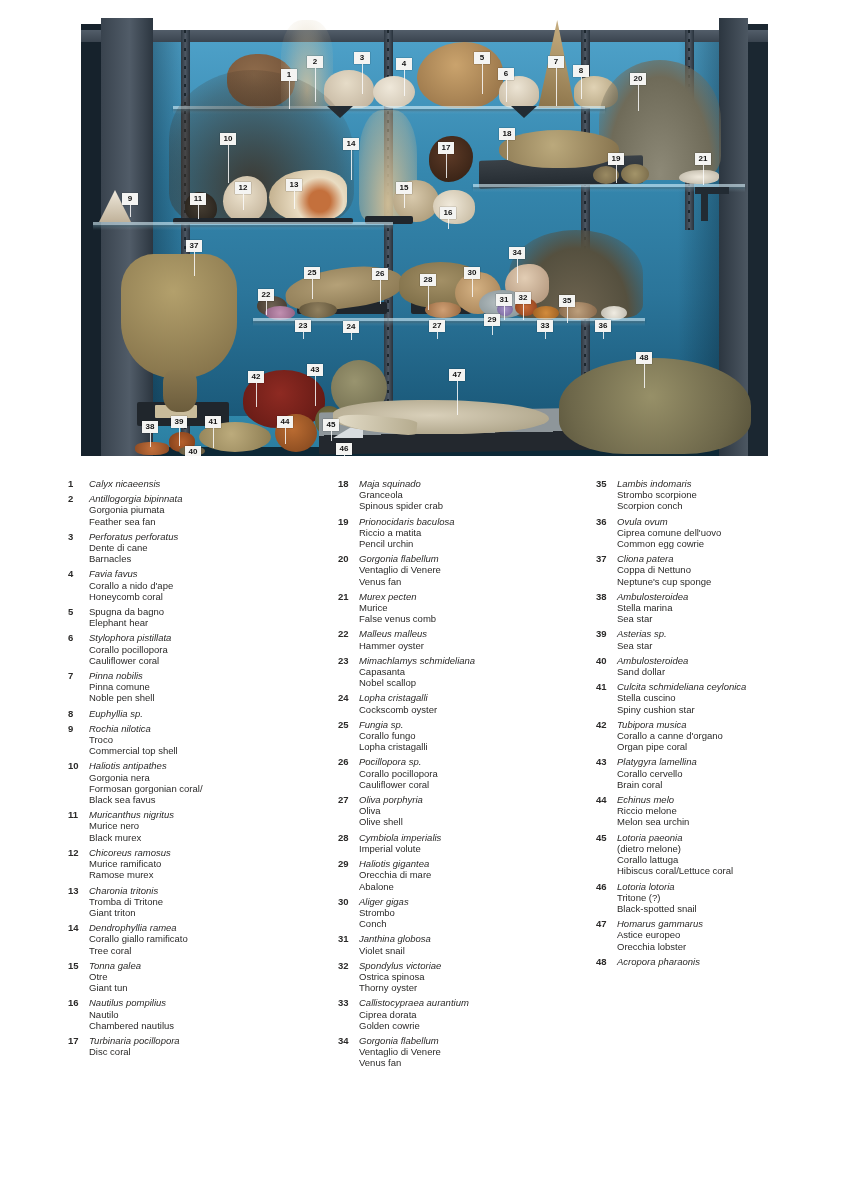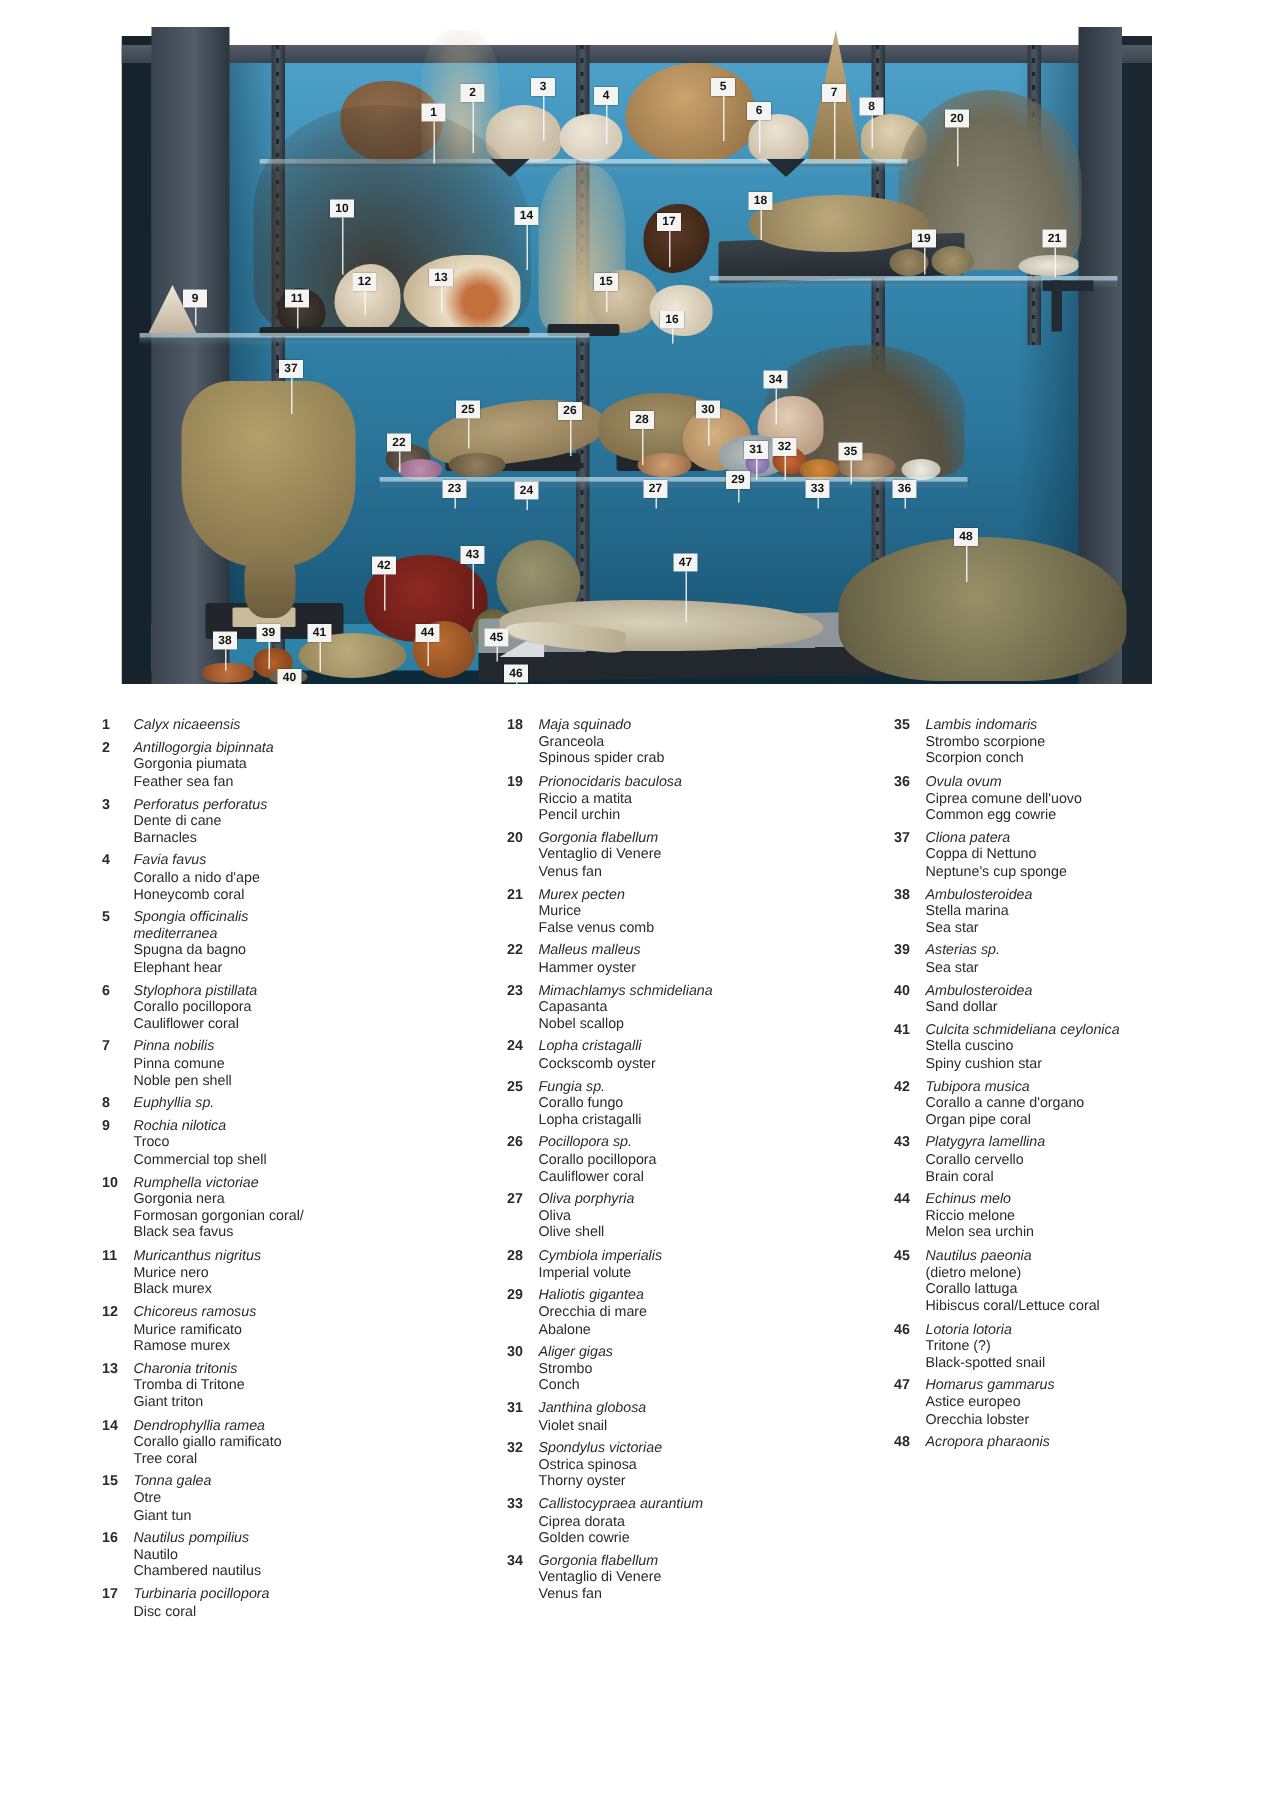--- a/index.html
+++ b/index.html
@@ -369,22 +369,20 @@
           <div class="num">4</div>
           <div class="txt">
             <div class="sci">Favia favus</div>
             <div class="cname">Corallo a nido d'ape</div>
             <div class="cname">Honeycomb coral</div>
           </div>
         </div>
         <div class="entry">
           <div class="num">5</div>
           <div class="txt">
-            <div class="sci">Spongia officinalis
-mediterranea</div>
             <div class="cname">Spugna da bagno</div>
             <div class="cname">Elephant hear</div>
           </div>
         </div>
         <div class="entry">
           <div class="num">6</div>
           <div class="txt">
             <div class="sci">Stylophora pistillata</div>
             <div class="cname">Corallo pocillopora</div>
             <div class="cname">Cauliflower coral</div>
@@ -408,21 +406,21 @@
           <div class="num">9</div>
           <div class="txt">
             <div class="sci">Rochia nilotica</div>
             <div class="cname">Troco</div>
             <div class="cname">Commercial top shell</div>
           </div>
         </div>
         <div class="entry">
           <div class="num">10</div>
           <div class="txt">
-            <div class="sci">Rumphella victoriae</div>
+            <div class="sci">Haliotis antipathes</div>
             <div class="cname">Gorgonia nera</div>
             <div class="cname">Formosan gorgonian coral/</div>
             <div class="cname">Black sea favus</div>
           </div>
         </div>
         <div class="entry">
           <div class="num">11</div>
           <div class="txt">
             <div class="sci">Muricanthus nigritus</div>
             <div class="cname">Murice nero</div>
@@ -686,21 +684,21 @@
           <div class="num">44</div>
           <div class="txt">
             <div class="sci">Echinus melo</div>
             <div class="cname">Riccio melone</div>
             <div class="cname">Melon sea urchin</div>
           </div>
         </div>
         <div class="entry">
           <div class="num">45</div>
           <div class="txt">
-            <div class="sci">Nautilus paeonia</div>
+            <div class="sci">Lotoria paeonia</div>
             <div class="cname">(dietro melone)</div>
             <div class="cname">Corallo lattuga</div>
             <div class="cname">Hibiscus coral/Lettuce coral</div>
           </div>
         </div>
         <div class="entry">
           <div class="num">46</div>
           <div class="txt">
             <div class="sci">Lotoria lotoria</div>
             <div class="cname">Tritone (?)</div>

